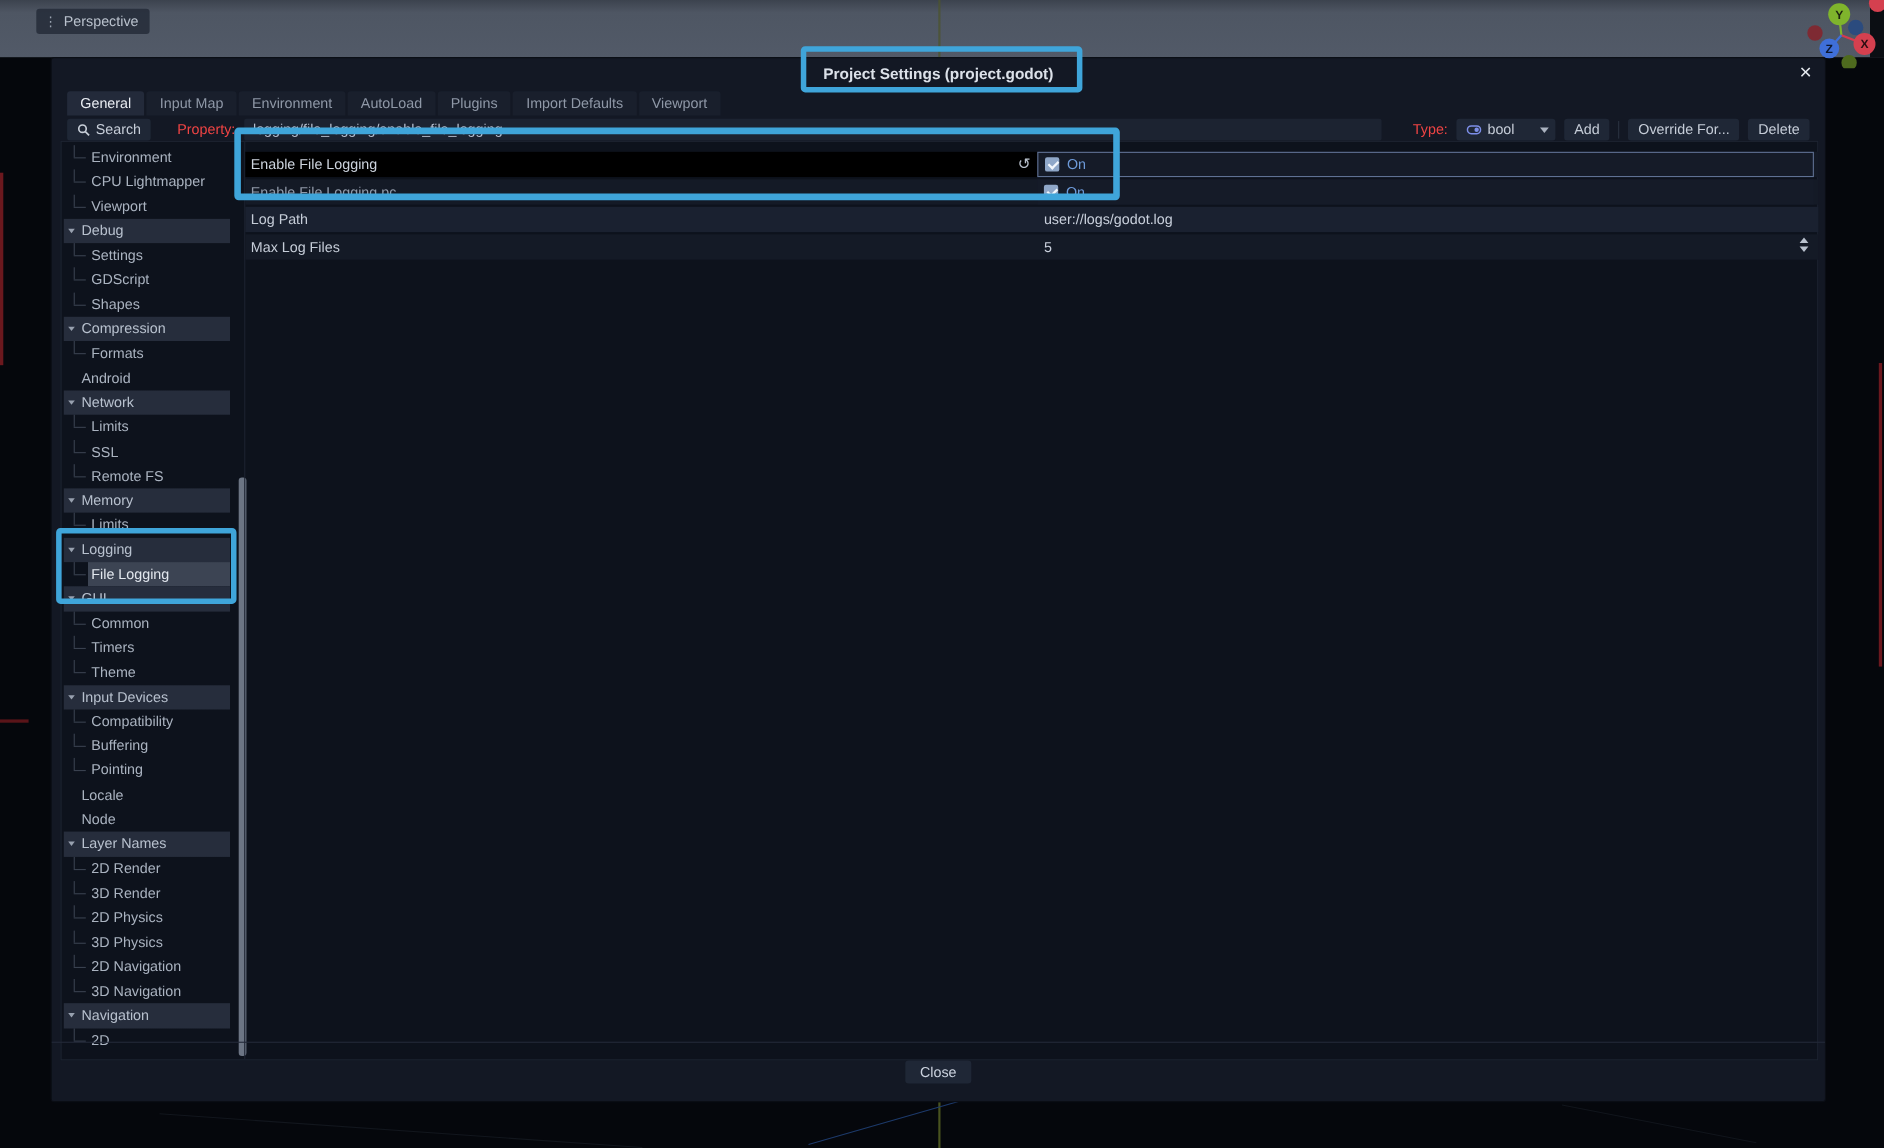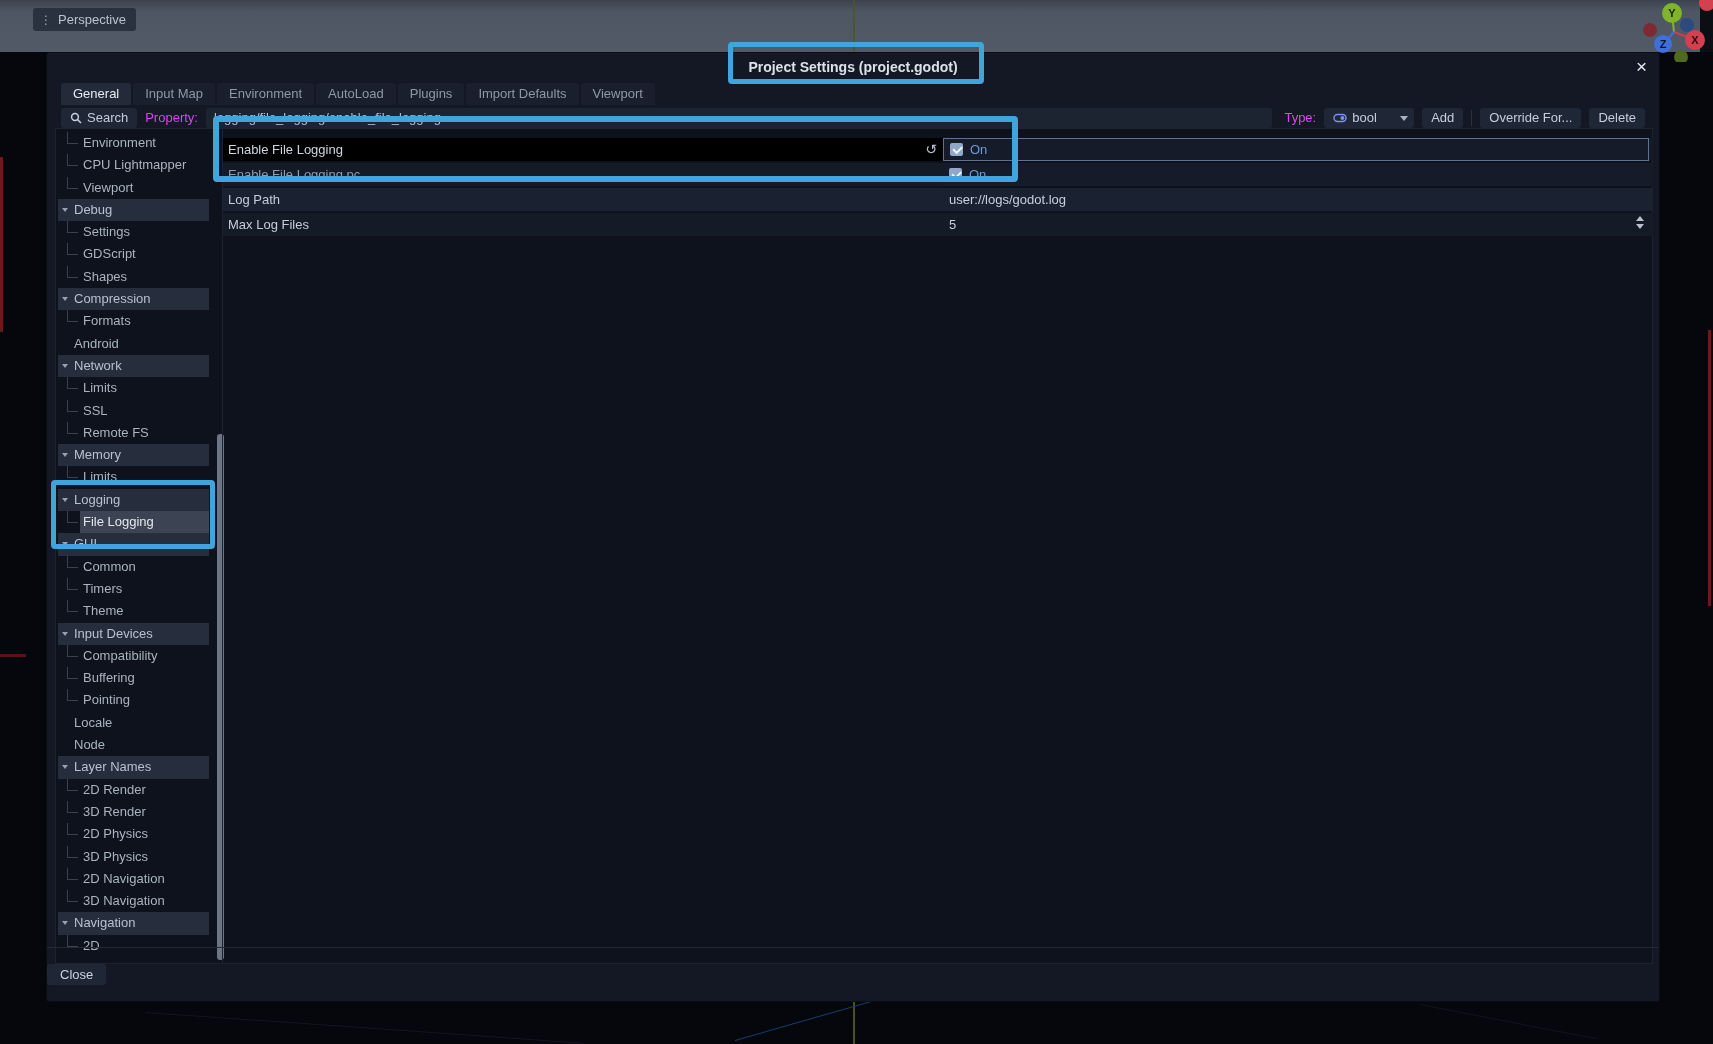--- a/index.html
+++ b/index.html
@@ -52,21 +52,21 @@
     padding:3px 12px 4px 12px; font-size:13px; color:#8f98a7;
     background:#191f2c; border-radius:3px 3px 0 0;
   }
   .tab.active { background:#232a3a; color:#e8ecf2; }
 
   .toolbar { display:flex; align-items:center; height:23px; margin-top:1px; padding:0 14px; gap:8px; }
   .tb-btn {
     display:flex; align-items:center; gap:5px; height:20px; padding:0 9px;
     background:#1f2736; border-radius:3px; color:#c6cdd8; font-size:13px; white-space:nowrap;
   }
-  .tb-label { color:#d946ef; white-space:nowrap; }
+  .tb-label { color:#ef4444; white-space:nowrap;margin-left:16px; }
   .prop-input {
     flex:1; height:20px; line-height:20px; padding:0 8px; margin-right:4px;
     background:#1c2331; border-radius:2px; color:#b6bece; font-size:13px;
     white-space:nowrap; overflow:hidden;
   }
   .type-dd { width:90px; justify-content:flex-start; position:relative; padding-right:18px; }
   .tri-down { width:0; height:0; border-left:4px solid transparent; border-right:4px solid transparent; border-top:5px solid #aab2bf; }
   .type-dd .tri-down { position:absolute; right:6px; top:8px; }
   .tb-sep { width:1px; height:16px; background:#2a3140; }
 
@@ -115,21 +115,21 @@
     content:""; position:absolute; left:2.5px; top:3px; width:7px; height:3.5px;
     border-left:2px solid #f2f6fb; border-bottom:2px solid #f2f6fb; transform:rotate(-45deg);
   }
   .on-label { color:#6d9ad8; }
   .spinner { position:absolute; right:5px; top:3px; display:flex; flex-direction:column; gap:3px; align-items:center; }
   .tri-up-s { width:0;height:0;border-left:4px solid transparent;border-right:4px solid transparent;border-bottom:5px solid #b9c1cd; }
   .tri-down-s { width:0;height:0;border-left:4px solid transparent;border-right:4px solid transparent;border-top:5px solid #b9c1cd; }
 
   .bottombar {
     position:absolute; left:0; bottom:0; width:100%; height:54px;
-    border-top:1px solid #232a38; display:flex; align-items:center; justify-content:flex-start;
+    border-top:1px solid #232a38; display:flex; align-items:center; justify-content:center;
   }
   .close-btn { padding:3px 13px; background:#1f2736; border-radius:3px; color:#ccd3df; font-size:13px; }
 
   
   .anno { position:absolute; z-index:50; border-style:solid; border-radius:4px; pointer-events:none; }
   .anno1 { left:728px; top:42px; width:256px; height:42px; border-width:5px; }
   .anno2 { left:213px; top:116px; width:805px; height:66px; border-width:6px; }
   .anno3 { left:51px; top:480px; width:164px; height:69px; border-width:5px; }
 
   svg { display:block; }

